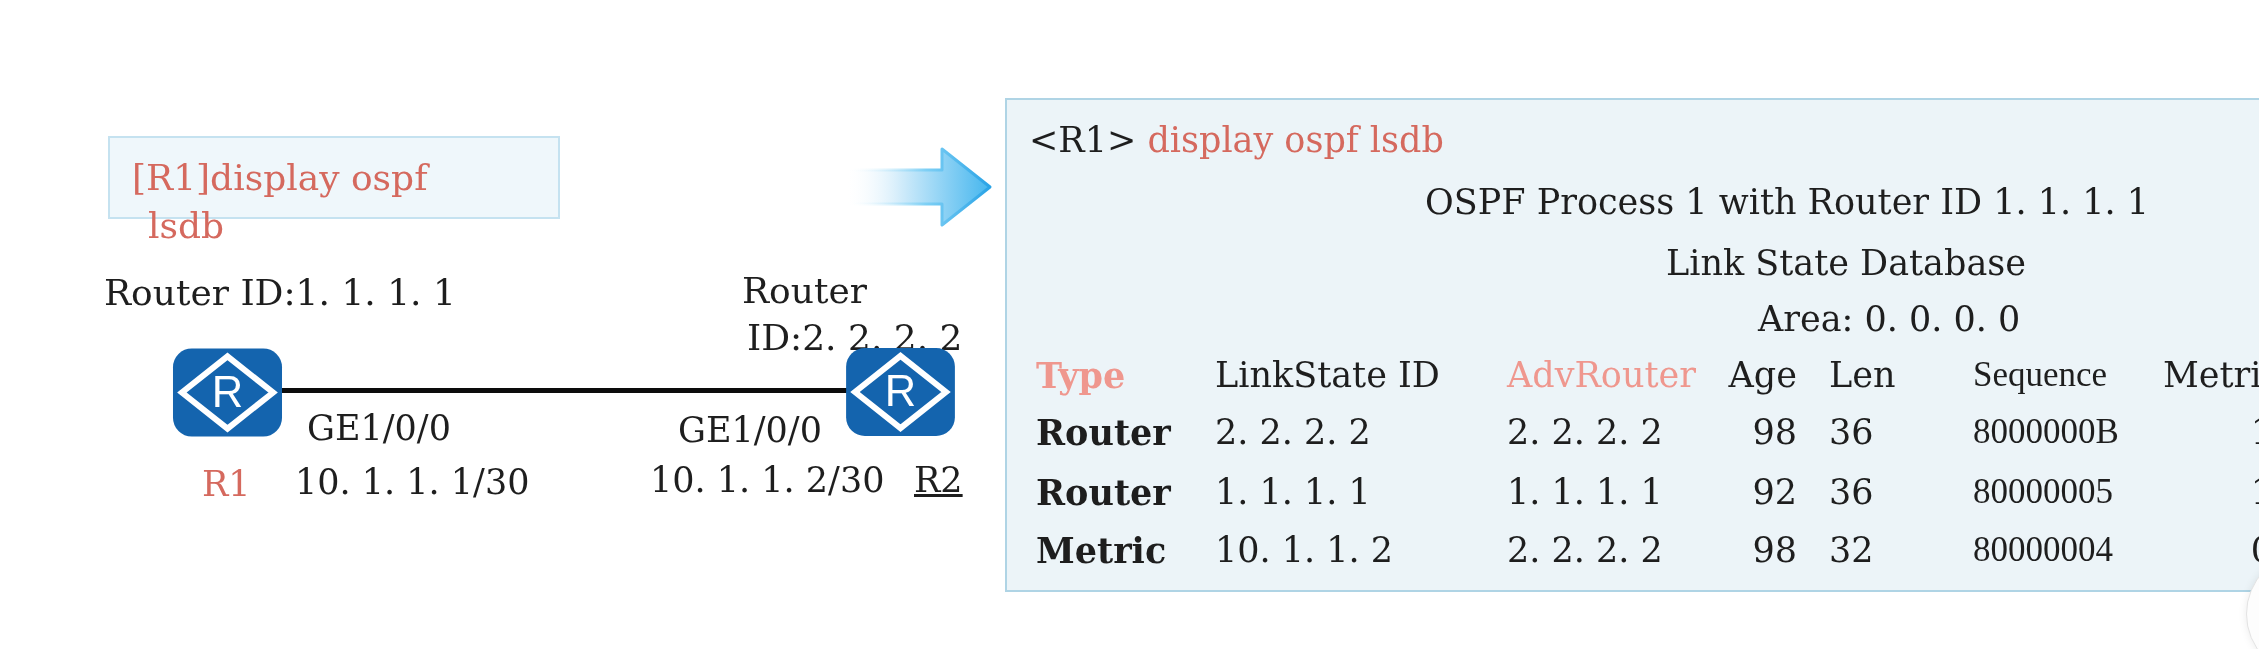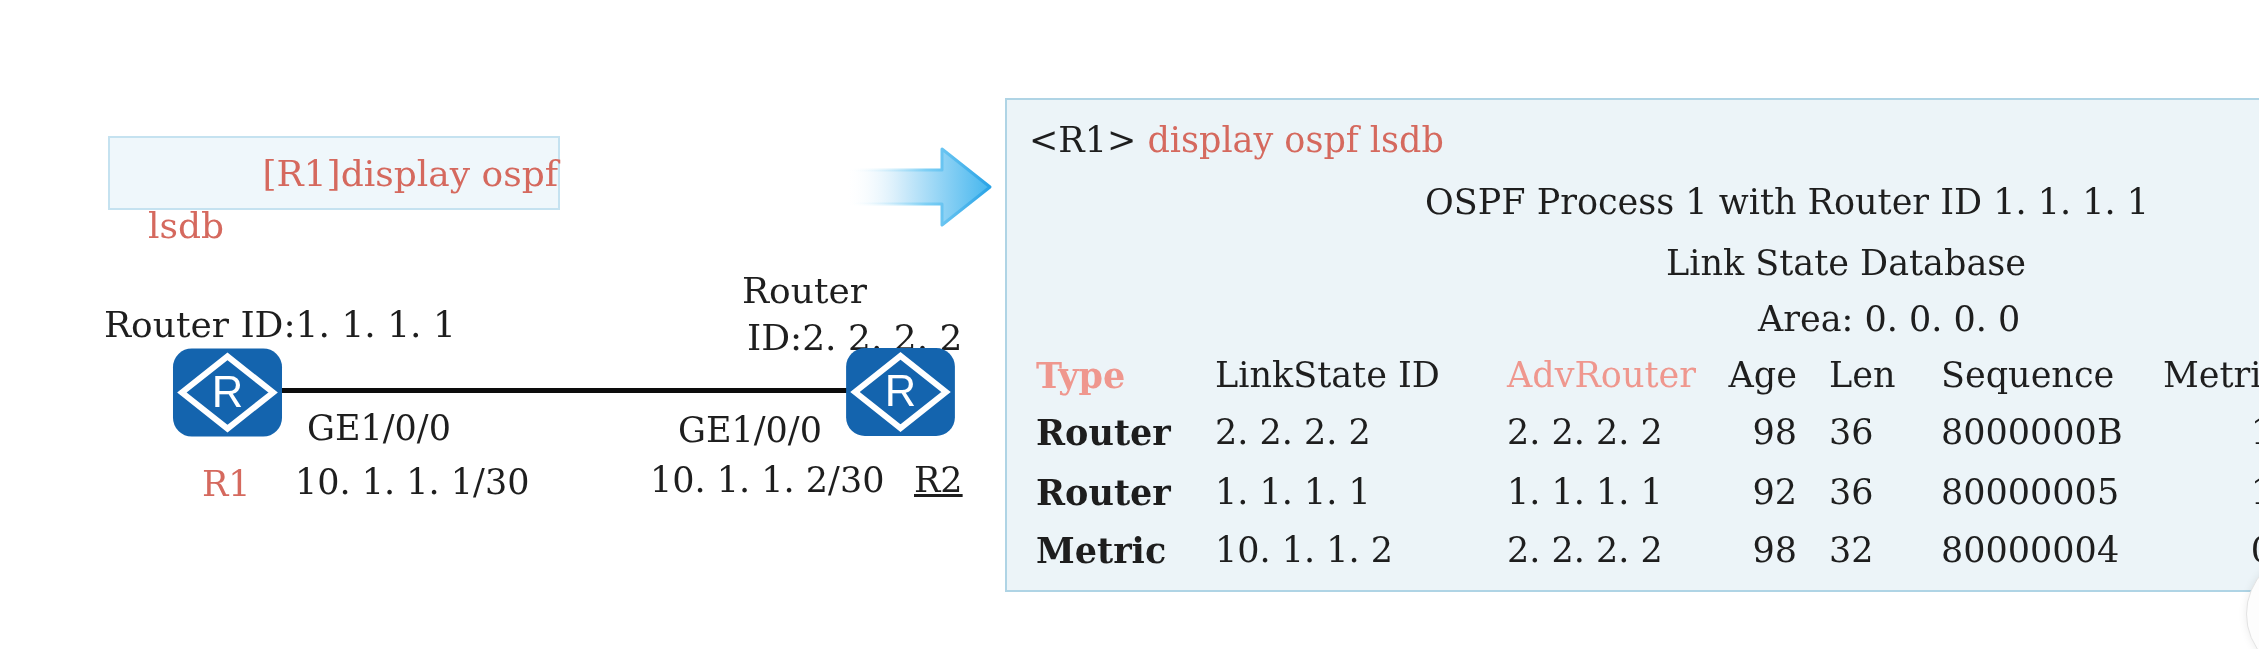--- a/index.html
+++ b/index.html
@@ -18,27 +18,27 @@
   body{
     width:2259px;height:649px;background:#ffffff;
     font-family:"DejaVu Serif","Liberation Serif",serif;
     color:var(--ink);
   }
   .canvas{position:relative;width:2259px;height:649px;overflow:hidden;background:#fff;}
   .abs{position:absolute;white-space:nowrap;}
 
   
   .cmd-box{
-    left:108px;top:136px;width:452px;height:74px;
+    left:108px;top:136px;width:452px;height:83px;
     background:var(--box-bg);border:2px solid var(--box-border);
-    box-sizing:border-box;display:flex;align-items:center;justify-content:flex-end;
+    box-sizing:border-box;display:flex;align-items:center;
   }
   .cmd-box span{margin-left:22px;font-size:36px;color:var(--accent-red);}
   .cmd-lsdb{left:148px;top:205px;font-size:36px;color:var(--accent-red);}
-  .rid1{left:104px;top:272px;font-size:36px;margin-top:32px;}
+  .rid1{left:104px;top:272px;font-size:36px;}
   .rid2a{left:742px;top:270px;font-size:36px;}
   .rid2b{left:747px;top:317px;font-size:36px;}
   .link-line{left:278px;top:388px;width:575px;height:5px;background:var(--line-black);}
   .icon1{left:172px;top:347px;width:111px;height:91px;}
   .icon2{left:843px;top:347px;width:115px;height:90px;}
   .ge1{left:307px;top:408px;font-size:35px;}
   .ge2{left:678px;top:410px;font-size:35px;}
   .r1name{left:202px;top:464px;font-size:35px;color:var(--accent-red);}
   .ip1{left:295px;top:462px;font-size:35px;}
   .ip2{left:650px;top:460px;font-size:35px;}
@@ -57,21 +57,21 @@
   .prompt-line .red{color:var(--accent-red);}
   .l-ospf{left:418px;top:82px;}
   .l-lsd{left:659px;top:143px;}
   .l-area{left:751px;top:199px;}
 
   .trow{position:absolute;left:0;width:1254px;height:44px;}
   .trow .c{position:absolute;top:0;font-size:35px;white-space:nowrap;color:var(--ink);}
   .hdr{top:255px;} .r0{top:312px;} .r1row{top:372px;} .r2row{top:430px;}
   .c0{left:29px;font-weight:bold;} .c1{left:208px;} .c2{left:500px;}
   .c3{left:694px;width:96px;text-align:right;}
-  .c4{left:822px;} .c5{left:934px;}
+  .c4{left:822px;} .c5{left:966px;font-family:Liberation Serif, serif;}
   .c6{left:1156px;width:110px;text-align:right;}
   .hdr .c0,.hdr .c2{color:var(--salmon);}
 
   .watermark-circle{
     left:2246px;top:552px;width:122px;height:122px;border-radius:50%;
     background:#fdfdfd;border:1px solid #e3e3e3;
     box-shadow:0 0 8px rgba(0,0,0,0.08);
   }
 </style>
 </head>

